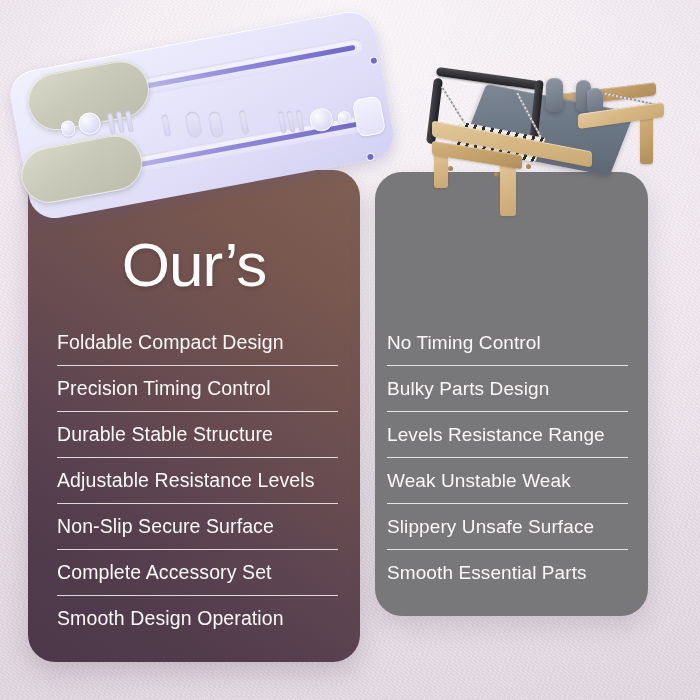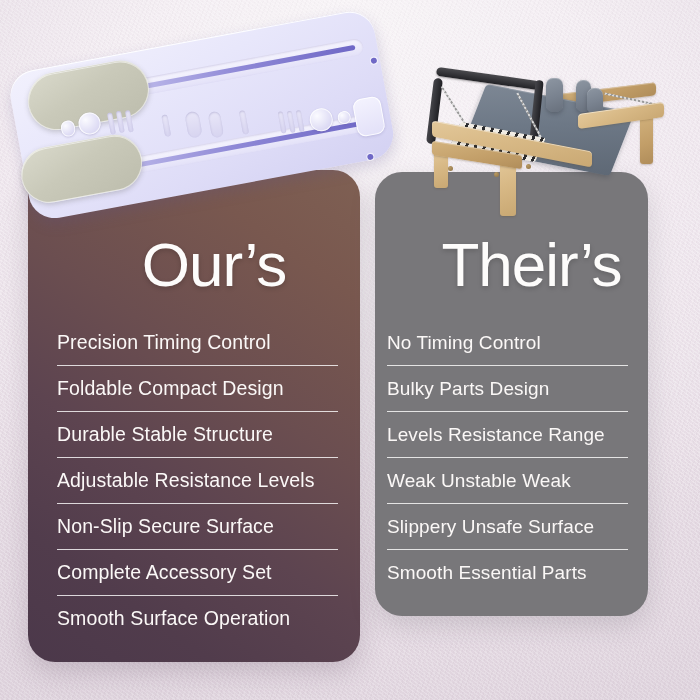--- a/index.html
+++ b/index.html
@@ -37,21 +37,20 @@
     left:375px;top:172px;width:273px;height:444px;
     background:#78777a;
     box-shadow:0 10px 26px rgba(90,85,95,.20);
   }
 
   
   .heading{
     position:absolute;color:#fdfcfb;font-weight:400;
     letter-spacing:-1px;white-space:nowrap;
     text-shadow:0 2px 5px rgba(0,0,0,.18);
-    margin-left:20px;
   }
   #heading-ours{left:28px;top:228px;width:332px;text-align:center;font-size:62px;line-height:74px;}
   #heading-theirs{left:375px;top:228px;width:273px;text-align:center;font-size:62px;line-height:74px;}
 
   
   .list{position:absolute;}
   #list-ours{left:57px;top:331px;width:281px;}
   #list-theirs{left:387px;top:331px;width:241px;}
   .frow{position:relative;}
   .ftext{
@@ -209,49 +208,48 @@
     <div class="fr-slot" style="left:290px;top:110px;width:5px;height:22px;"></div>
     <div class="fr-knob" style="left:302px;top:112px;width:23px;height:23px;"></div>
     <div class="fr-knob" style="left:330px;top:119px;width:13px;height:13px;"></div>
     <div class="fr-plate" style="left:347px;top:110px;width:28px;height:38px;"></div>
 
     <div class="fr-dot" style="left:373px;top:72px;"></div>
     <div class="fr-dot" style="left:352px;top:166px;"></div>
   </div>
 
   <div class="heading" id="heading-ours">Our’s</div>
-  <div class="heading" id="heading-theirs">Their’s</div>
 
   <div class="list" id="list-ours">
       <div class="frow">
+        <span class="ftext">Foldable Compact Design</span>
+        <div class="fdiv"></div>
+      </div>
+      <div class="frow">
         <span class="ftext">Precision Timing Control</span>
         <div class="fdiv"></div>
       </div>
       <div class="frow">
-        <span class="ftext">Foldable Compact Design</span>
-        <div class="fdiv"></div>
-      </div>
-      <div class="frow">
         <span class="ftext">Durable Stable Structure</span>
         <div class="fdiv"></div>
       </div>
       <div class="frow">
         <span class="ftext">Adjustable Resistance Levels</span>
         <div class="fdiv"></div>
       </div>
       <div class="frow">
         <span class="ftext">Non-Slip Secure Surface</span>
         <div class="fdiv"></div>
       </div>
       <div class="frow">
         <span class="ftext">Complete Accessory Set</span>
         <div class="fdiv"></div>
       </div>
       <div class="frow">
-        <span class="ftext">Smooth Surface Operation</span>
+        <span class="ftext">Smooth Design Operation</span>
       </div>
     </div>
   <div class="list" id="list-theirs">
       <div class="frow">
         <span class="ftext">No Timing Control</span>
         <div class="fdiv"></div>
       </div>
       <div class="frow">
         <span class="ftext">Bulky Parts Design</span>
         <div class="fdiv"></div>

